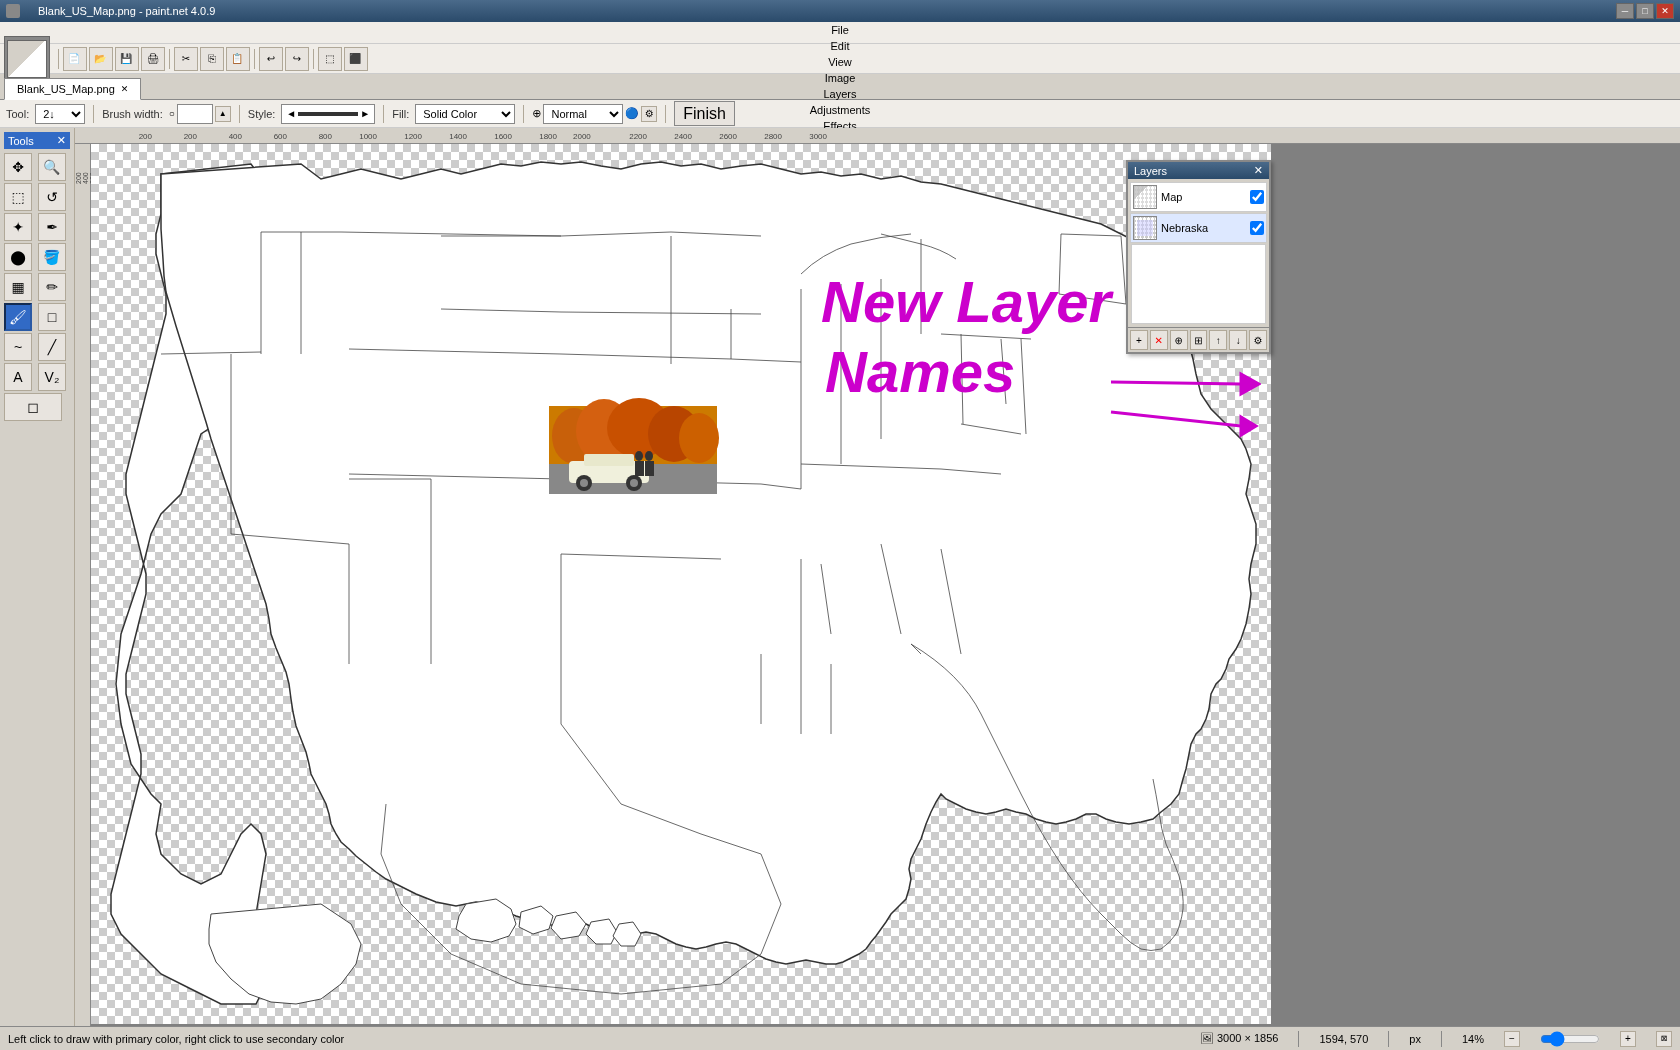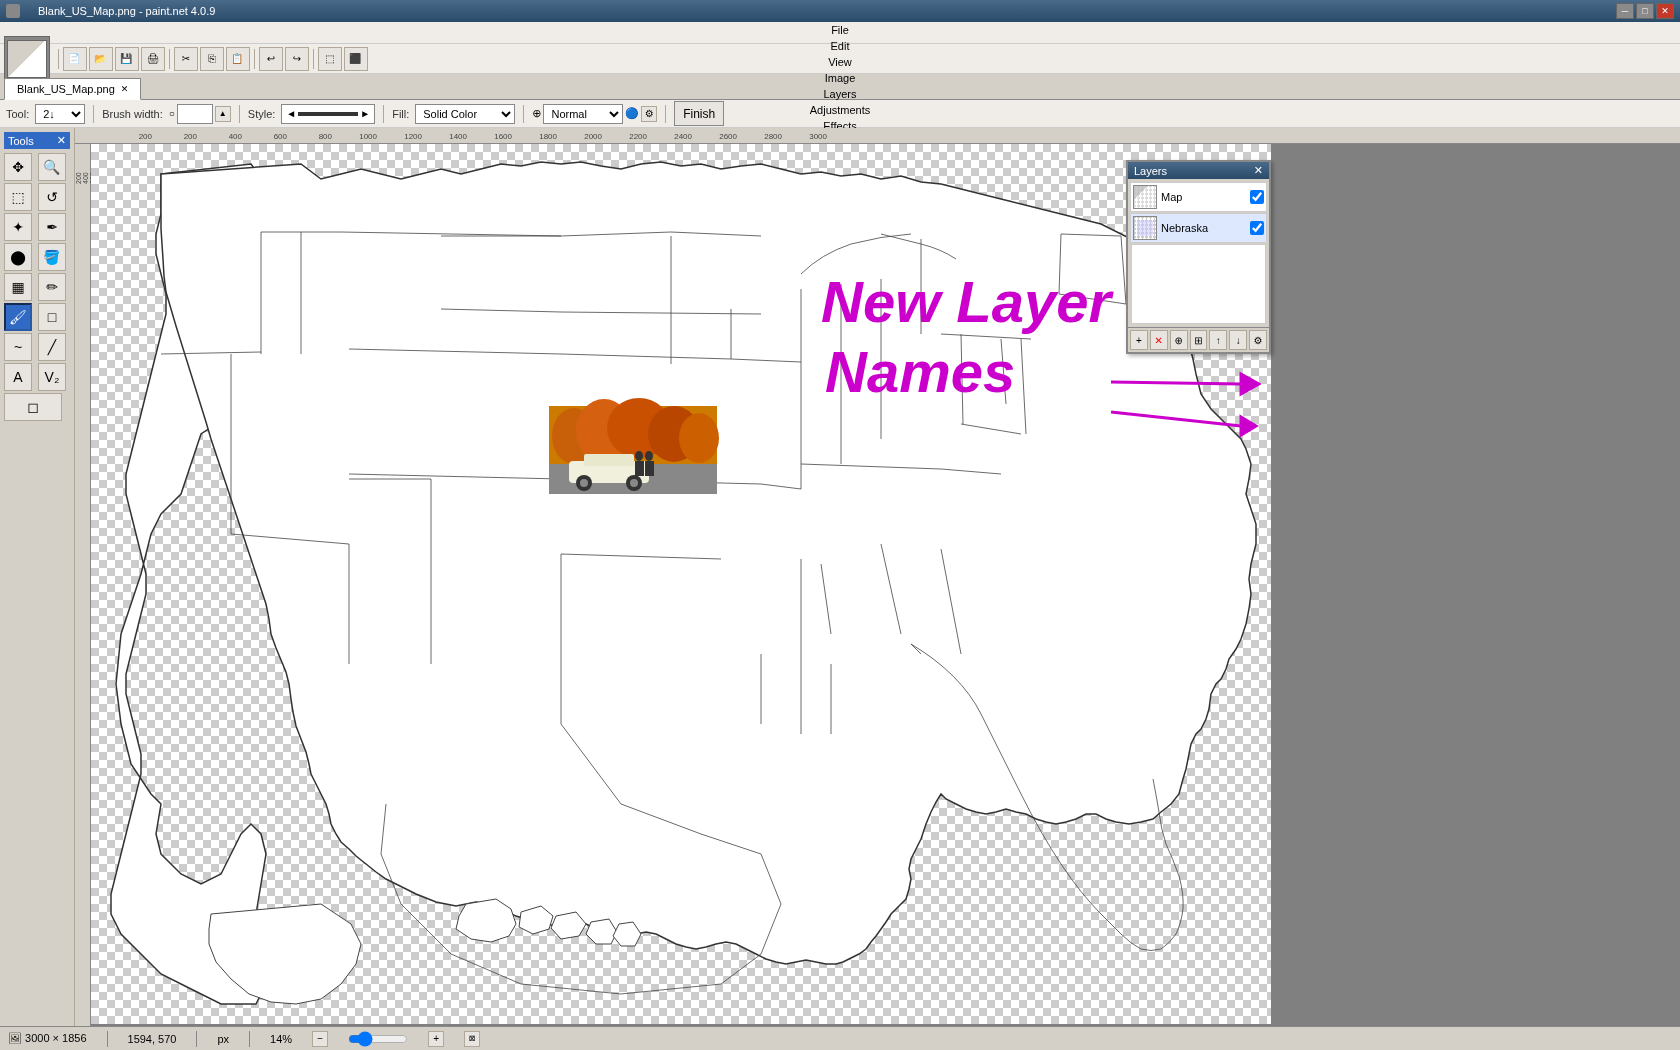--- a/index.html
+++ b/index.html
@@ -55,21 +55,21 @@
     .opt-input {
       width: 36px; height: 20px; border: 1px solid #888; padding: 1px 3px;
       font-size: 11px; background: white;
     }
     .opt-select {
       height: 20px; border: 1px solid #888; padding: 1px 3px;
       font-size: 11px; background: white; cursor: pointer;
     }
     .opt-btn {
       height: 25px; padding: 0 8px; border: 1px solid #888; background: #e8e4df;
-      font-size: 12px; cursor: pointer;
+      font-size: 16px; cursor: pointer;
     }
     .opt-sep { width: 1px; height: 18px; background: #b0a898; margin: 0 2px; }
 
     
     #main-area {
       width: 100%; display: flex; flex-direction: row;
       height: calc(1050px - 22px - 22px - 30px - 28px - 24px);
     }
 
     
@@ -335,21 +335,21 @@
         <span style="width:45px;text-align:right;">200</span>
         <span style="width:45px;text-align:right;">200</span>
         <span style="width:45px;text-align:right;">400</span>
         <span style="width:45px;text-align:right;">600</span>
         <span style="width:45px;text-align:right;">800</span>
         <span style="width:45px;text-align:right;">1000</span>
         <span style="width:45px;text-align:right;">1200</span>
         <span style="width:45px;text-align:right;">1400</span>
         <span style="width:45px;text-align:right;">1600</span>
         <span style="width:45px;text-align:right;">1800</span>
-        <span style="width:45px;text-align:right;padding-left:16px;">2000</span>
+        <span style="width:45px;padding-left:16px;">2000</span>
         <span style="width:45px;text-align:right;">2200</span>
         <span style="width:45px;text-align:right;">2400</span>
         <span style="width:45px;text-align:right;">2600</span>
         <span style="width:45px;text-align:right;">2800</span>
         <span style="width:45px;text-align:right;">3000</span>
       </div>
     </div>
 
     <div id="ruler-left">
       <div style="font-size:7px;color:#444;writing-mode:vertical-rl;transform:rotate(180deg);padding-left:2px;">
@@ -565,20 +565,21 @@
             <div class="layers-tb-btn" title="Properties">⚙</div>
           </div>
         </div>
 
       </div>
     </div>
   </div>
 </div>
 
 <div id="status-bar">
+  <span class="status-left">Left click to draw with primary color, right click to use secondary color</span>
   <div class="status-right">
     <span>
       <span>🖼</span>
       <span>3000 × 1856</span>
     </span>
     <div class="status-sep"></div>
     <span>1594, 570</span>
     <div class="status-sep"></div>
     <span>px</span>
     <div class="status-sep"></div>

